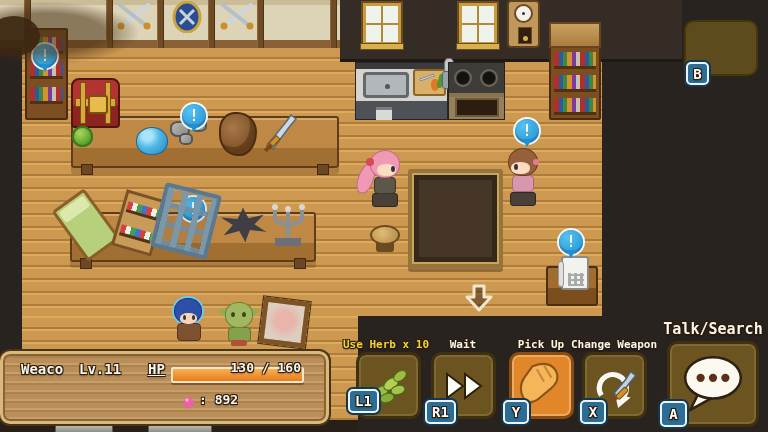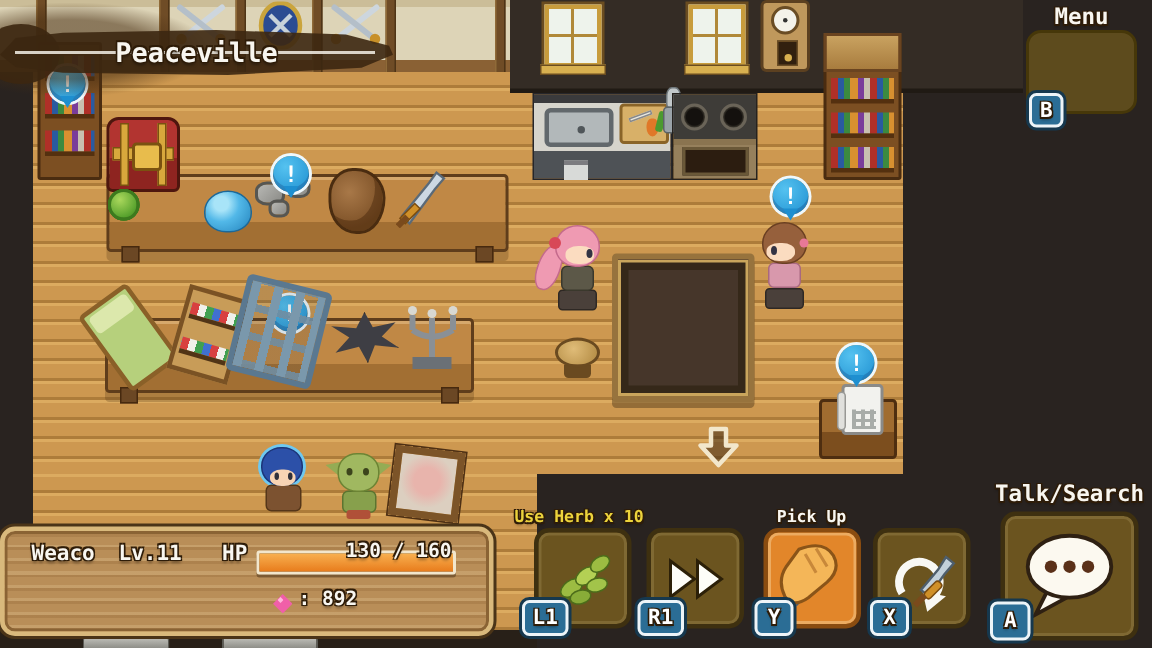--- a/index.html
+++ b/index.html
@@ -298,68 +298,65 @@
     <i style="left:11px;top:25px;width:23px;height:15px;background:#87a04c;border:1px solid #5c7430;border-radius:4px;"></i>
     <i style="left:14px;top:38px;width:16px;height:6px;background:#b05038;border-radius:2px;"></i>
     <i style="left:8px;top:0;width:28px;height:26px;background:#a0b860;border:1px solid #6c8434;border-radius:46%;"></i>
     <i style="left:14px;top:10px;width:4px;height:5px;background:#3c441c;border-radius:50%;"></i>
     <i style="left:25px;top:10px;width:4px;height:5px;background:#3c441c;border-radius:50%;"></i>
   </div>
   <div class="pframe" style="left:261px;top:299px;z-index:5;"></div>
 
   <div class="shadowblob"></div>
   <div class="blob2"></div>
-  <div class="banner">
-    <span class="bannertxt wht ot">Peaceville</span>
-  </div>
-
-  <div class="mlabel wht ot">Menu</div>
+
   <div class="mpanel">
     <i></i>
       <i></i>
       <i></i>
     <i></i>
       <i></i>
       <i></i>
     <i></i>
       <i></i>
       <i></i>
   </div>
   <div class="badge" style="left:686px;top:62px;width:23px;height:23px;">
     <span class="ot">B</span>
   </div>
 
 
   <div class="spanel">
     <span class="wht ot" style="left:18px;top:7px;">Weaco</span>
     <span class="wht ot" style="left:76px;top:7px;">Lv.11</span>
-    <span class="wht ot" style="left:145px;top:7px;">HP</span>
+    <span class="wht ot" style="left:145px;top:7px;text-decoration:underline;">HP</span>
     <div class="hpbar">
         <i class="hpfill"></i>
       </div>
     <span class="wht ot" style="left:200px;top:6px;width:98px;text-align:right;font-size:13px;">130 / 160</span>
     <i class="gem" style="left:179px;top:42px;"></i>
     <span class="wht ot" style="left:196px;top:38px;font-size:13px;">: 892</span>
   </div>
 
   <div class="albl yellow ot" style="left:331px;top:338px;">Use Herb x 10</div>
   <div class="abtn" style="left:356px;top:352px;">
     <svg width="44" height="44" viewBox="0 0 44 44">
       <path d="M8,38 Q20,24 36,8" stroke="#55761e" stroke-width="3" fill="none"></path>
       <ellipse cx="14" cy="28" rx="8" ry="5" fill="#9cbc42" stroke="#4c6c1a" transform="rotate(-35 14 28)"></ellipse>
       <ellipse cx="24" cy="20" rx="8" ry="5" fill="#b4d054" stroke="#4c6c1a" transform="rotate(-35 24 20)"></ellipse>
       <ellipse cx="33" cy="12" rx="7" ry="4.5" fill="#9cbc42" stroke="#4c6c1a" transform="rotate(-35 33 12)"></ellipse>
       <ellipse cx="20" cy="34" rx="7" ry="4.5" fill="#88ac38" stroke="#4c6c1a" transform="rotate(-15 20 34)"></ellipse>
       <ellipse cx="31" cy="26" rx="7" ry="4.5" fill="#a2c44a" stroke="#4c6c1a" transform="rotate(-15 31 26)"></ellipse>
     </svg>
   </div>
-  <div class="badge" style="left:348px;top:400px;width:31px;height:24px;">
+  <div class="badge" style="left:348px;top:389px;width:31px;height:24px;">
       <span class="ot">L1</span>
     </div>
 
+  <div class="albl wht ot" style="left:408px;top:338px;">Wait</div>
   <div class="abtn" style="left:431px;top:352px;">
     <svg width="42" height="30" viewBox="0 0 40 30">
       <polygon points="3,3 19,15 3,27" fill="#fdfdf8" stroke="#2c2008" stroke-width="2"></polygon>
       <polygon points="21,3 37,15 21,27" fill="#fdfdf8" stroke="#2c2008" stroke-width="2"></polygon>
     </svg>
   </div>
   <div class="badge" style="left:425px;top:400px;width:31px;height:24px;">
       <span class="ot">R1</span>
     </div>
 
@@ -369,20 +366,21 @@
       <polygon points="4,40 18,26 23,21 27,25 22,30 8,44" fill="#c2d0da" stroke="#4e5e6c" stroke-width="1.5"></polygon>
       <rect x="16" y="27" width="12" height="5" rx="2" transform="rotate(-45 22 29)" fill="#d09028" stroke="#7a4c10"></rect>
       <path d="M14,4 Q30,-2 36,8 Q41,17 32,25 L20,35 Q10,42 5,34 Q0,24 6,15 Z" fill="#f4b658" stroke="#8a5418" stroke-width="2"></path>
       <path d="M18,7 L25,19 M25,3.5 L32,15" stroke="#c8883a" stroke-width="2" fill="none"></path>
     </svg>
   </div>
   <div class="badge" style="left:503px;top:400px;width:26px;height:24px;">
       <span class="ot">Y</span>
     </div>
 
+  <div class="albl wht ot" style="left:559px;top:338px;">Change Weapon</div>
   <div class="abtn" style="left:582px;top:352px;">
     <svg width="48" height="48" viewBox="0 0 46 46">
       <path d="M10,32 A13,13 0 1 1 26,37" stroke="#f8f8f4" stroke-width="5" fill="none"></path>
       <polygon points="23,31 38,34 26,44" fill="#f8f8f4"></polygon>
       <polygon points="22,30 33,17 38,9 43,13 37,20 27,34" fill="#c2d0da" stroke="#4e5e6c" stroke-width="1.5"></polygon>
       <rect x="23" y="28" width="13" height="5" rx="2" transform="rotate(-45 29 30)" fill="#d09028" stroke="#7a4c10"></rect>
       <rect x="17" y="35" width="9" height="4" transform="rotate(-45 21 37)" fill="#7a4a1c"></rect>
     </svg>
   </div>
   <div class="badge" style="left:580px;top:400px;width:26px;height:24px;">

